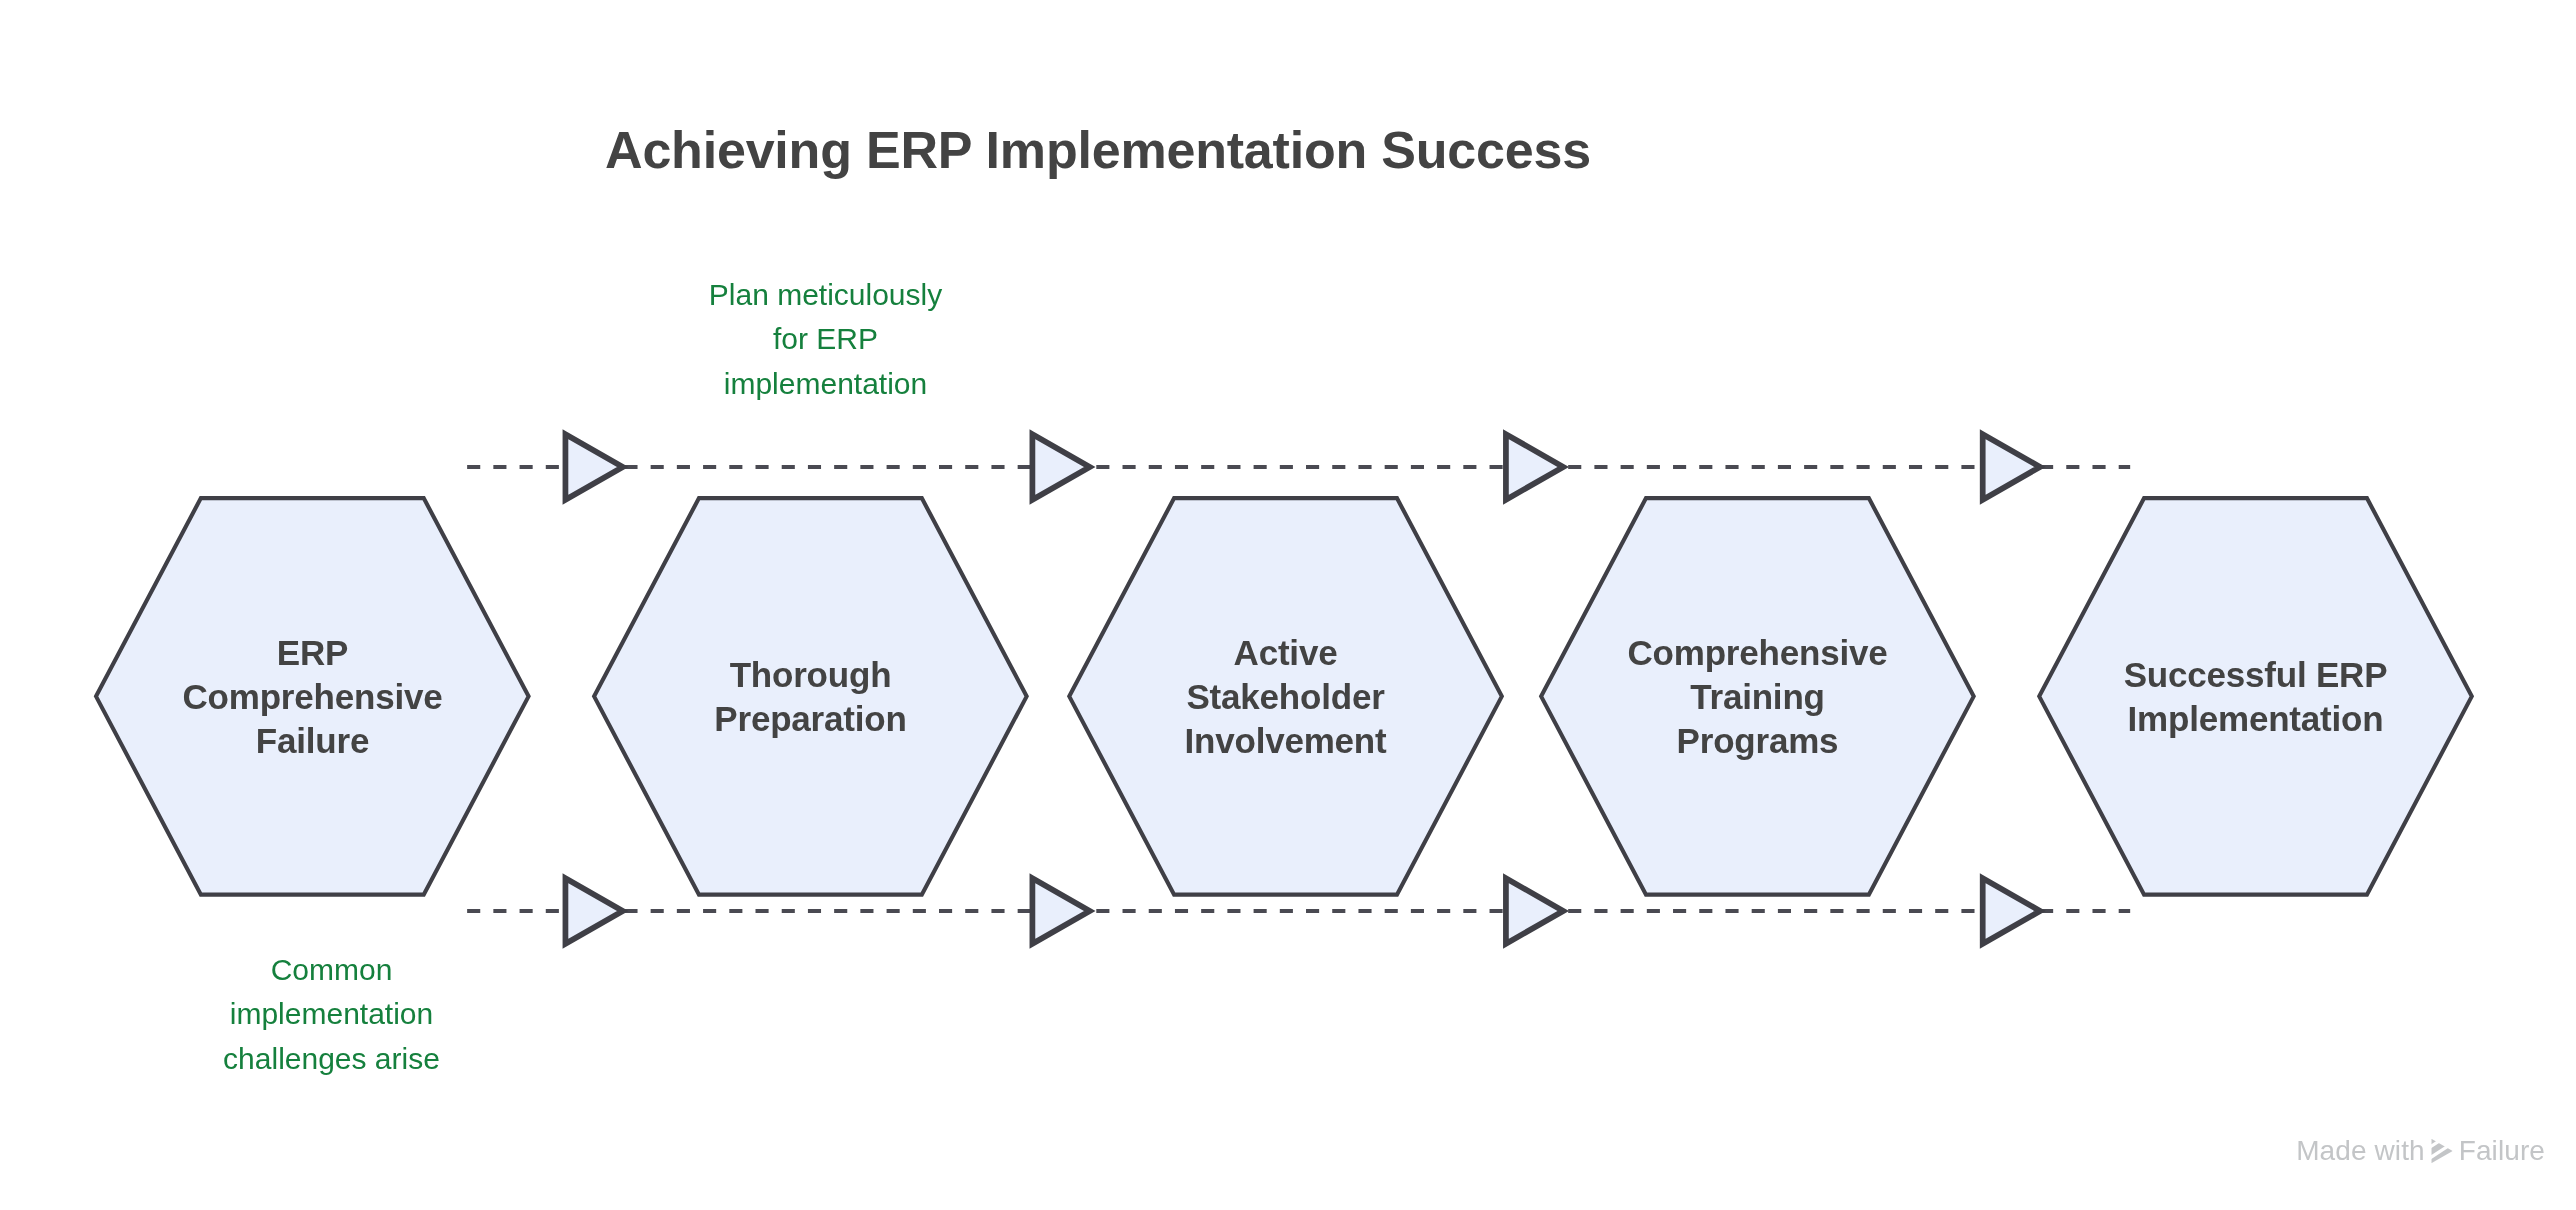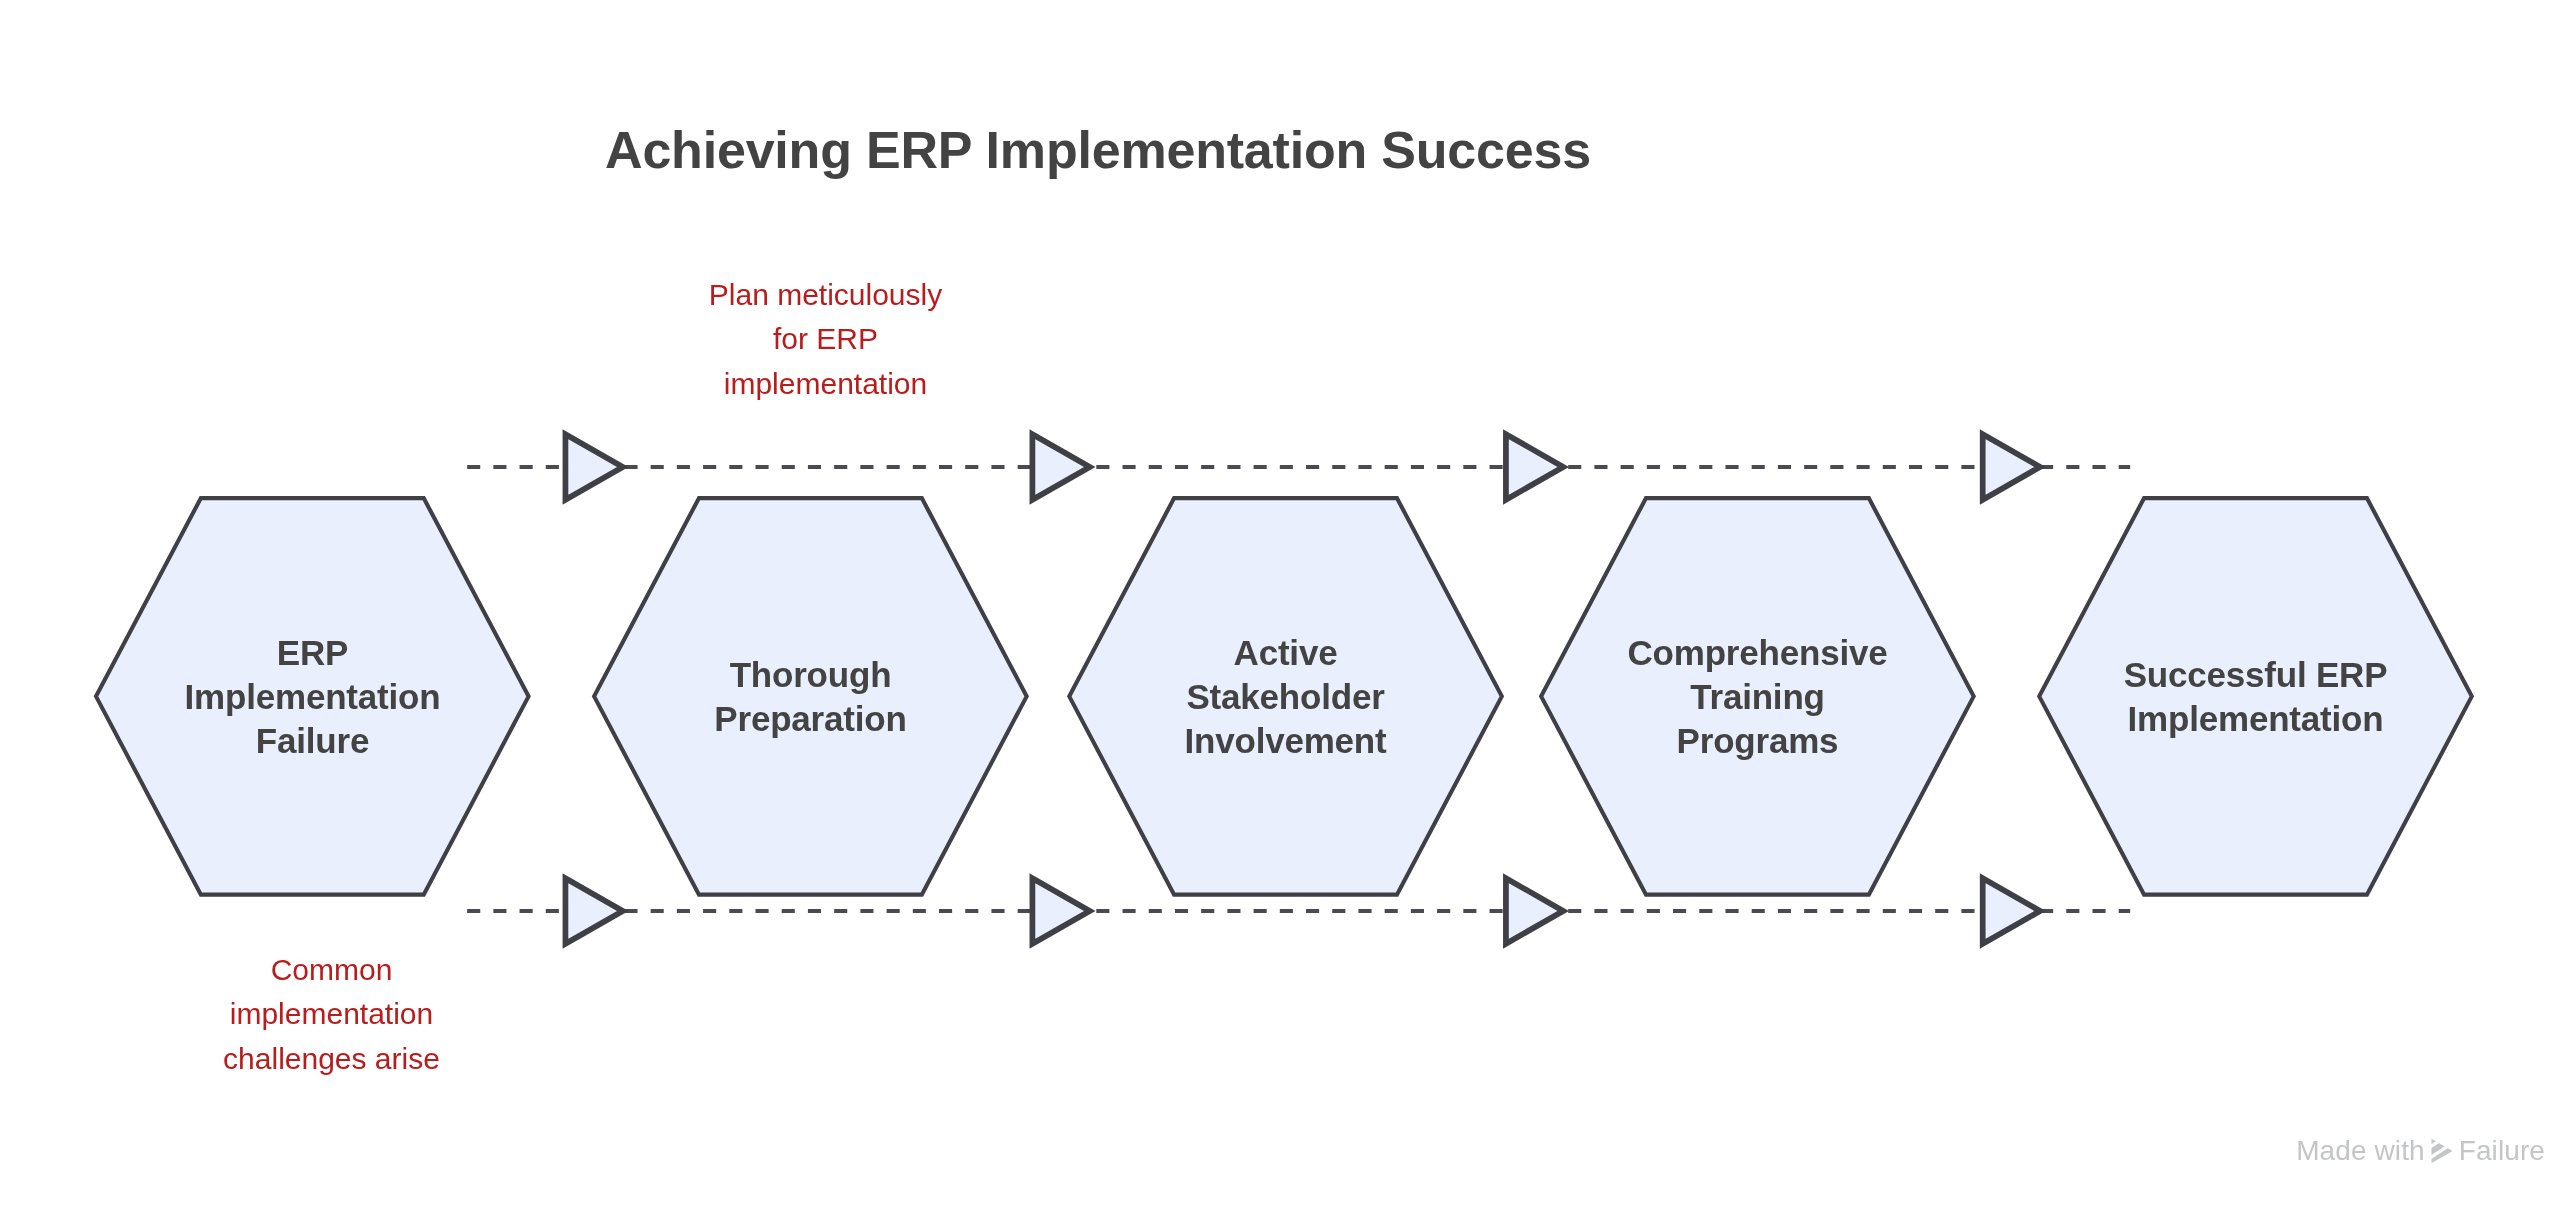--- a/index.html
+++ b/index.html
@@ -57,21 +57,21 @@
     align-items: center;
     justify-content: center;
   }
 
   
   .caption {
     position: absolute;
     text-align: center;
     font-size: 30px;
     font-weight: normal;
-    color: #b91c1c;
+    color: #15803d;
     line-height: 1.48;
     white-space: pre-line;
   }
   .caption-top { }
   .caption-bottom { }
 
   
   #napkin-watermark {
     position: absolute;
     right: 31px;
@@ -120,21 +120,21 @@
     <polygon points="853,608 1125,608 1253,850 1125,1092 853,1092 725,850" fill="#e9effc" stroke="#3f3f46" stroke-width="5" stroke-linejoin="miter"></polygon>
 
     <polygon points="1433,608 1705,608 1833,850 1705,1092 1433,1092 1305,850" fill="#e9effc" stroke="#3f3f46" stroke-width="5" stroke-linejoin="miter"></polygon>
 
     <polygon points="2009,608 2281,608 2409,850 2281,1092 2009,1092 1881,850" fill="#e9effc" stroke="#3f3f46" stroke-width="5" stroke-linejoin="miter"></polygon>
 
     <polygon points="2617,608 2889,608 3017,850 2889,1092 2617,1092 2489,850" fill="#e9effc" stroke="#3f3f46" stroke-width="5" stroke-linejoin="miter"></polygon>
   </svg>
 
   <div class="node-label" style="left:55px;  top:574px; width:515px; height:246px;">ERP
-Implementation
+Comprehensive
 Failure</div>
 
   <div class="node-label" style="left:553px; top:574px; width:515px; height:246px;">Thorough
 Preparation</div>
 
   <div class="node-label" style="left:1028px;top:574px; width:515px; height:246px;">Active
 Stakeholder
 Involvement</div>
 
   <div class="node-label" style="left:1500px;top:574px; width:515px; height:246px;">Comprehensive

